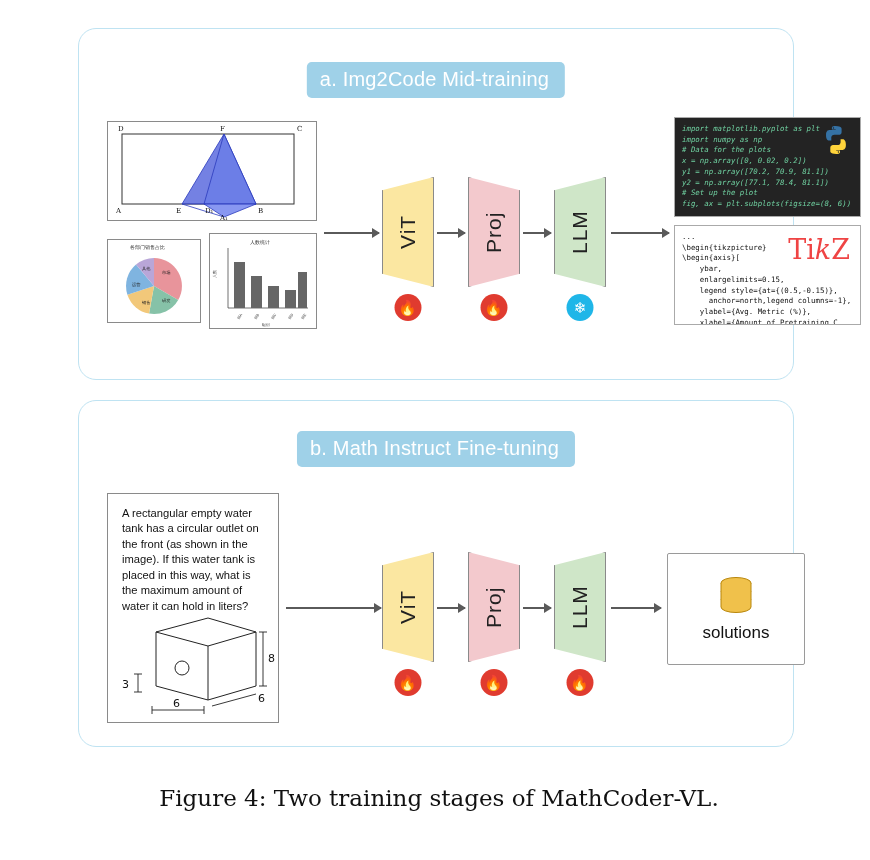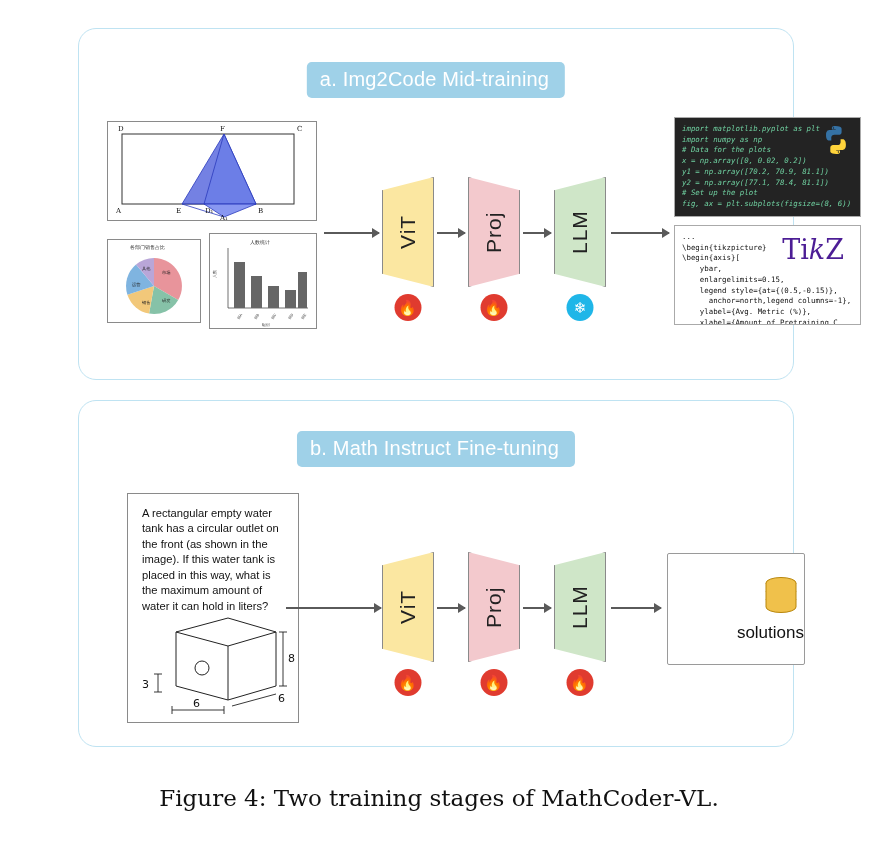--- a/index.html
+++ b/index.html
@@ -132,57 +132,56 @@
 
   .pylogo {
     position: absolute;
     right: 8px;
     top: 6px;
     width: 32px;
     height: 32px;
   }
   .tikz {
     position: absolute;
-    right: 16px;
+    right: 10px;
     top: 8px;
     font-family: "DejaVu Serif", serif;
     font-size: 27px;
-    color: #4c1d95;
+    color: #ef4444;
   }
   .tikz i { font-family: "DejaVu Serif", serif; }
 
   
   .figbox {
     position: absolute;
     border: 1.1px solid #8a8a8a;
     background: #fff;
   }
   .qbox {
     position: absolute;
     border: 1.2px solid #8a8a8a;
     background: #fff;
-    margin-left: 20px;
   }
   .qtext {
     position: absolute;
     left: 14px;
     top: 12px;
     width: 140px;
     font-size: 11.2px;
     line-height: 1.38;
     color: #111;
   }
   .solbox {
     position: absolute;
     border: 1.2px solid #9a9a9a;
     background: #fff;
     border-radius: 2px;
     display: flex;
     flex-direction: column;
-    align-items: flex-end;
+    align-items: center;
     justify-content: center;
     gap: 8px;
   }
   .sol-label {
     font-size: 17px;
     color: #111;
   }
   .caption {
     position: absolute;
     left: 0;

